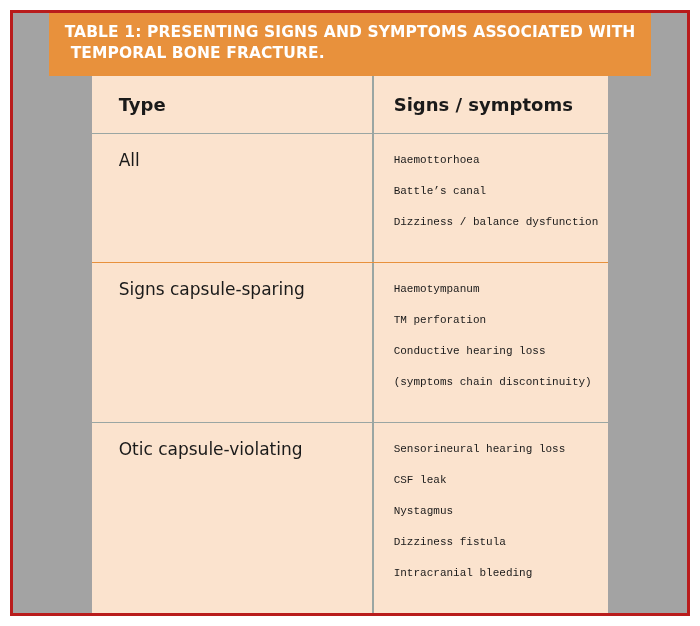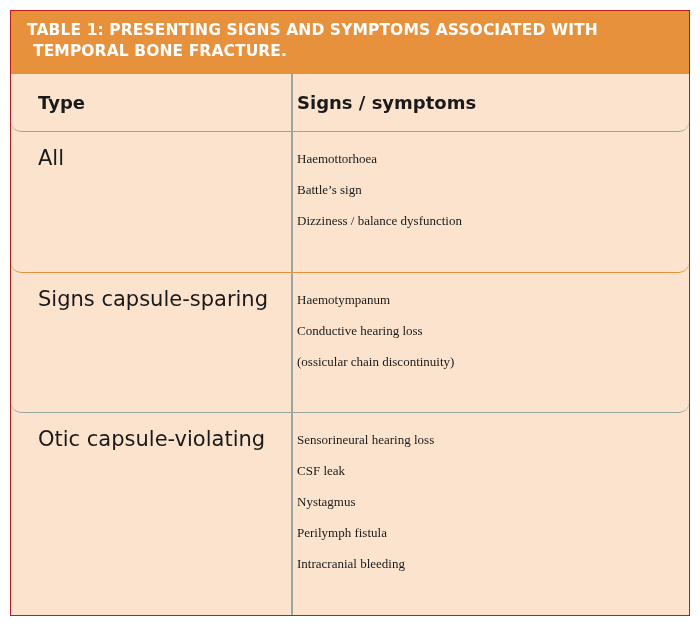--- a/index.html
+++ b/index.html
@@ -14,24 +14,25 @@
     overflow: hidden;
   }
 
   .table-figure {
     position: absolute;
     left: 10px;
     top: 10px;
     width: 680px;
     height: 606px;
     box-sizing: border-box;
-    border: 1px solid #b91c1c;
-    background: #eab308;
+    border: 3px solid #b91c1c;
+    background: #a3a3a3;
     display: flex;
     flex-direction: column;
+    align-items: center;
   }
 
   
   .caption-banner {
     background: #E8913C;
     color: #ffffff;
     box-sizing: border-box;
     padding: 9px 16px 12px 16px;
     flex: 0 0 auto;
   }
@@ -51,21 +52,20 @@
     flex: 1 1 auto;
     display: flex;
     flex-direction: column;
     background: #FBE3CE;
   }
 
   .row {
     display: flex;
     align-items: stretch;
     position: relative;
-    border-radius: 10px;
   }
   .row.head-row { flex: 0 0 57px; }
   .row.body-row { flex: 1 1 auto; }
 
   
   .sep-gray  { border-bottom: 1.5px solid #9AA6A3; }
   .sep-orange{ border-bottom: 1.5px solid #E8913C; }
 
   .cell {
     box-sizing: border-box;
@@ -73,43 +73,43 @@
     flex-direction: column;
     justify-content: flex-start;
   }
   .cell-type {
     flex: 0 0 282px;
     padding: 11px 10px 10px 27px;
     border-right: 2px solid #9AA6A3;
   }
   .cell-signs {
     flex: 1 1 auto;
-    padding: 11px 10px 10px 4px;
+    padding: 11px 10px 10px 20px;
   }
 
   .col-header {
     font-family: "DejaVu Sans", "Liberation Sans", sans-serif;
     font-weight: bold;
     font-size: 18px;
     line-height: 24px;
     color: #1a1a1a;
     padding-top: 6px;
   }
 
   .type-label {
     font-family: "DejaVu Sans", "Liberation Sans", sans-serif;
-    font-size: 21px;
+    font-size: 17px;
     line-height: 31px;
     color: #1a1a1a;
     white-space: nowrap;
   }
 
   .sign-item {
-    font-family: Liberation Serif, serif;
-    font-size: 13px;
+    font-family: Liberation Mono, monospace;
+    font-size: 11px;
     line-height: 31px;
     color: #1a1a1a;
     white-space: nowrap;
   }
 </style>
 </head>
 <body>
 
 <div class="table-figure">
 
@@ -128,43 +128,44 @@
         <div class="col-header">Signs / symptoms</div>
       </div>
     </div>
 
     <div class="row body-row sep-orange">
       <div class="cell cell-type">
         <div class="type-label">All</div>
       </div>
       <div class="cell cell-signs">
         <div class="sign-item">Haemottorhoea</div>
-        <div class="sign-item">Battle’s sign</div>
+        <div class="sign-item">Battle’s canal</div>
         <div class="sign-item">Dizziness / balance dysfunction</div>
       </div>
     </div>
 
     <div class="row body-row sep-gray">
       <div class="cell cell-type">
         <div class="type-label">Signs capsule-sparing</div>
       </div>
       <div class="cell cell-signs">
         <div class="sign-item">Haemotympanum</div>
+        <div class="sign-item">TM perforation</div>
         <div class="sign-item">Conductive hearing loss</div>
-        <div class="sign-item">(ossicular chain discontinuity)</div>
+        <div class="sign-item">(symptoms chain discontinuity)</div>
       </div>
     </div>
 
     <div class="row body-row">
       <div class="cell cell-type">
         <div class="type-label">Otic capsule-violating</div>
       </div>
       <div class="cell cell-signs">
         <div class="sign-item">Sensorineural hearing loss</div>
         <div class="sign-item">CSF leak</div>
         <div class="sign-item">Nystagmus</div>
-        <div class="sign-item">Perilymph fistula</div>
+        <div class="sign-item">Dizziness fistula</div>
         <div class="sign-item">Intracranial bleeding</div>
       </div>
     </div>
 
   </div>
 </div>
 
 </body></html>

